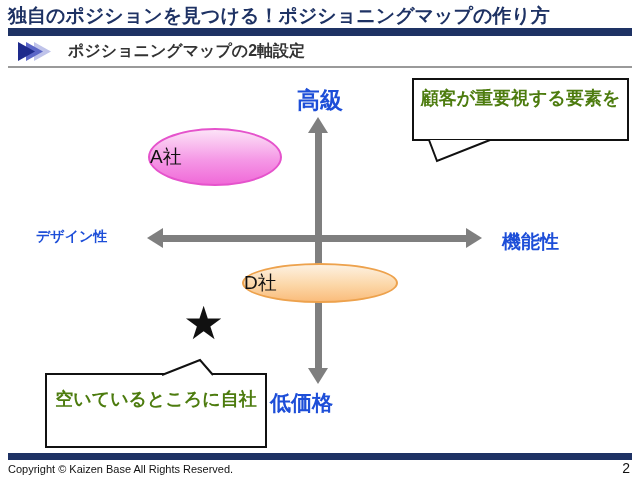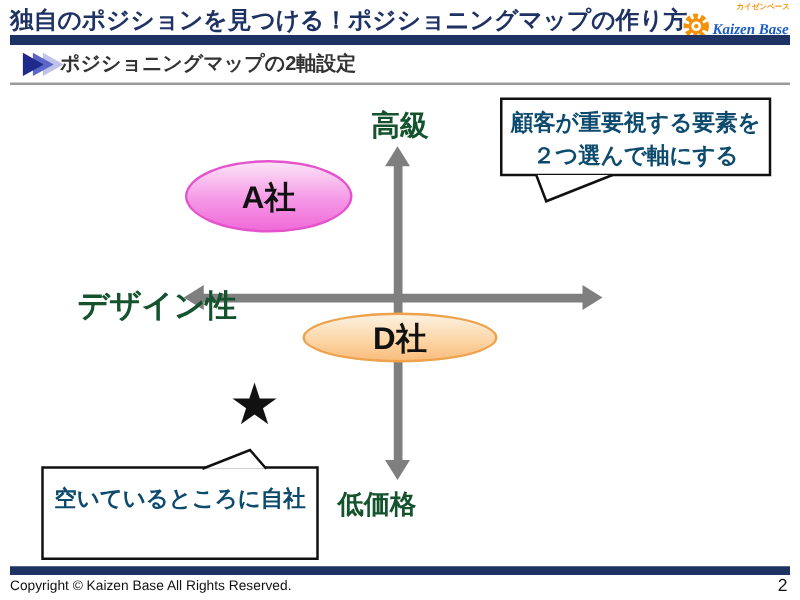--- a/index.html
+++ b/index.html
@@ -11,116 +11,102 @@
   .title-bar { position:absolute; left:8px; top:28px; width:624px; height:8px; background:#1e3264; }
   .logo { position:absolute; right:8px; top:1px; width:86px; text-align:left; }
   .logo-row { display:flex; align-items:center; gap:2px; }
   .logo-kat { font-size:6px; color:#f5920a; font-weight:bold; text-align:right; display:block; margin-left:30px; letter-spacing:0px; }
   .logo-name { font-size:12px; font-weight:bold; font-style:italic; color:#1b5cc8; font-family:"Liberation Serif", serif; white-space:nowrap; }
 
   
   .chevrons { position:absolute; left:18px; top:42px; display:flex; }
   .chev { display:inline-block; width:17px; height:19px; clip-path:polygon(0 0,100% 50%,0 100%); margin-right:-9px; }
   .chev1 { background:#1e2a8c; z-index:3; } .chev2 { background:#5b66c7; z-index:2; } .chev3 { background:#bfc3ea; z-index:1; }
-  .section-heading { position:absolute; left:48px; top:41px; font-size:16px; font-weight:bold; color:#333; white-space:nowrap; }
+  .section-heading { position:absolute; left:68px; top:41px; font-size:16px; font-weight:bold; color:#333; white-space:nowrap; }
   .section-rule { position:absolute; left:8px; top:66px; width:624px; height:2px; background:#9a9a9a; }
 
   
   .axis { position:absolute; background:#7f7f7f; }
   .v-shaft { left:315px; top:130px; width:7px; height:242px; }
   .h-shaft { left:162px; top:235px; width:306px; height:7px; }
   .tri { position:absolute; width:0; height:0; }
   .tri-up { left:308px; top:117px; border-left:10px solid transparent; border-right:10px solid transparent; border-bottom:16px solid #7f7f7f; }
   .tri-down { left:308px; top:368px; border-left:10px solid transparent; border-right:10px solid transparent; border-top:16px solid #7f7f7f; }
   .tri-left { left:147px; top:228px; border-top:10px solid transparent; border-bottom:10px solid transparent; border-right:16px solid #7f7f7f; }
   .tri-right { left:466px; top:228px; border-top:10px solid transparent; border-bottom:10px solid transparent; border-left:16px solid #7f7f7f; }
 
-  .axis-label { position:absolute; font-weight:bold; color:#14532d; white-space:nowrap;font-family:Liberation Serif, serif; }
+  .axis-label { position:absolute; font-weight:bold; color:#1d4ed8; white-space:nowrap;font-family:Liberation Serif, serif; }
   .lbl-top { left:270px; top:85px; width:100px; text-align:center; font-size:23px; }
   .lbl-bottom { left:270px; top:389px; width:104px; text-align:left; font-size:21px; }
-  .lbl-left { left:62px; top:228px; font-size:25px; }
+  .lbl-left { left:36px; top:228px; font-size:14px; }
   .lbl-right { left:502px; top:229px; font-size:19px; }
 
   
-  .ellipse { position:absolute; border-radius:50%; display:flex; align-items:center; justify-content:center; font-weight:bold; font-size:25px; color:#111; z-index:4; }
+  .ellipse { position:absolute; border-radius:50%; display:flex; align-items:center; justify-content:flex-start; font-weight:normal; font-size:19px; color:#111; z-index:4; }
   .co-a { left:148px; top:128px; width:134px; height:58px; background:linear-gradient(to bottom,#fce3f7 0%,#f598e6 55%,#f06ad8 100%); border:2px solid #e553cc; }
   .co-b { left:233px; top:190px; width:74px; height:42px; background:linear-gradient(to bottom,#fdf8d8 0%,#f9edA0 55%,#f3e070 100%); border:2px solid #cdb84d; }
   .co-c { left:344px; top:163px; width:66px; height:62px; background:linear-gradient(to bottom,#e6fce6 0%,#b0f4b0 55%,#86ea86 100%); border:2px solid #6cd36c; }
-  .co-d { left:242px; top:250px; width:156px; height:40px; background:linear-gradient(to bottom,#fdf1e1 0%,#fcd7a8 55%,#fabd7d 100%); border:2px solid #eda24d; }
+  .co-d { left:242px; top:263px; width:156px; height:40px; background:linear-gradient(to bottom,#fdf1e1 0%,#fcd7a8 55%,#fabd7d 100%); border:2px solid #eda24d; }
   .co-e { left:384px; top:320px; width:72px; height:46px; background:linear-gradient(to bottom,#f3ecfb 0%,#ddc7ef 55%,#c6a5e3 100%); border:2px solid #9b72c4; }
 
   .star { position:absolute; left:183px; top:300px; font-size:46px; line-height:1; color:#111; z-index:3; }
 
   
-  .callout { position:absolute; background:#fff; border:2px solid #111; z-index:5; text-align:center; font-weight:bold; color:#0c4a6e; }
+  .callout { position:absolute; background:#fff; border:2px solid #111; z-index:5; text-align:center; font-weight:bold; color:#4d7c0f;margin-left:12px; }
   .callout .line { display:block; }
   .callout-tr { left:400px; top:78px; width:217px; height:63px; font-size:18px; line-height:26px; padding-top:5px; }
   .callout-bl { left:33px; top:373px; width:222px; height:75px; font-size:18px; line-height:25px; padding-top:12px; }
   .tail { position:absolute; z-index:6; overflow:visible; }
   .tail-tr { left:424px; top:139px; }
   .tail-bl { left:158px; top:358px; }
 
   
   .footer-bar { position:absolute; left:8px; top:453px; width:624px; height:7px; background:#1e3264; }
   .copyright { position:absolute; left:8px; top:463px; font-size:11px; color:#111; }
   .page-num { position:absolute; right:10px; top:460px; font-size:14px; color:#111; }
 </style>
 </head>
 <body>
 
 <div class="slide">
 
   <div class="title">独自のポジションを見つける！ポジショニングマップの作り方</div>
-  <div class="logo">
-    <span class="logo-kat">カイゼンベース</span>
-    <div class="logo-row">
-      <span>
-        <svg width="22" height="22" viewBox="0 0 26 26">
-          <circle cx="13" cy="13" r="9" fill="none" stroke="#f5920a" stroke-width="6" stroke-dasharray="4 2.6"></circle>
-          <circle cx="13" cy="13" r="7.5" fill="#f5920a"></circle>
-          <circle cx="13" cy="13" r="4.6" fill="#ffffff"></circle>
-          <circle cx="13" cy="13" r="2.1" fill="#f5920a"></circle>
-        </svg>
-      </span>
-      <span class="logo-name">Kaizen Base</span>
-    </div>
-  </div>
   <div class="title-bar"></div>
 
   <div class="chevrons">
     <span class="chev chev1"></span>
     <span class="chev chev2"></span>
     <span class="chev chev3"></span>
   </div>
   <div class="section-heading">ポジショニングマップの2軸設定</div>
   <div class="section-rule"></div>
 
   <div class="axis v-shaft"></div>
   <div class="axis h-shaft"></div>
   <div class="tri tri-up"></div>
   <div class="tri tri-down"></div>
   <div class="tri tri-left"></div>
   <div class="tri tri-right"></div>
 
   <div class="axis-label lbl-top">高級</div>
   <div class="axis-label lbl-bottom">低価格</div>
   <div class="axis-label lbl-left">デザイン性</div>
+  <div class="axis-label lbl-right">機能性</div>
 
   <div class="ellipse co-a">
       <span>A社</span>
     </div>
   <div class="ellipse co-d">
       <span>D社</span>
     </div>
 
   <div class="star">★</div>
 
   <div class="callout callout-tr">
     <span class="line">顧客が重要視する要素を</span>
-    <span class="line">２つ選んで軸にする</span>
   </div>
   <svg class="tail tail-tr" width="70" height="26">
     <path d="M5 1 L13 22 L66 1" fill="#ffffff" stroke="#111111" stroke-width="2"></path>
   </svg>
 
   <div class="callout callout-bl">
     <span class="line">空いているところに自社</span>
   </div>
   <svg class="tail tail-bl" width="60" height="18">
     <path d="M4 17 L42 2 L55 17" fill="#ffffff" stroke="#111111" stroke-width="2"></path>

